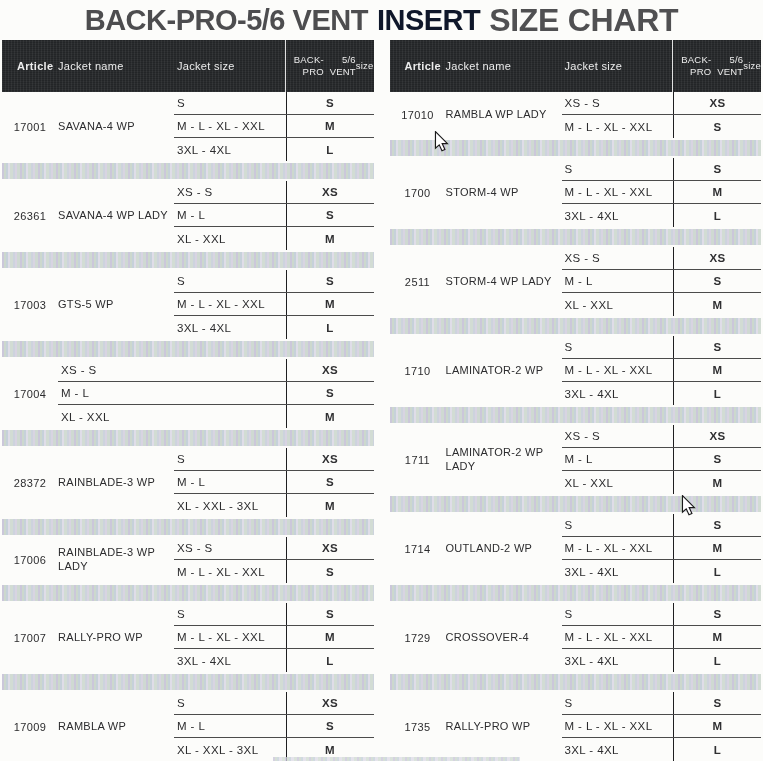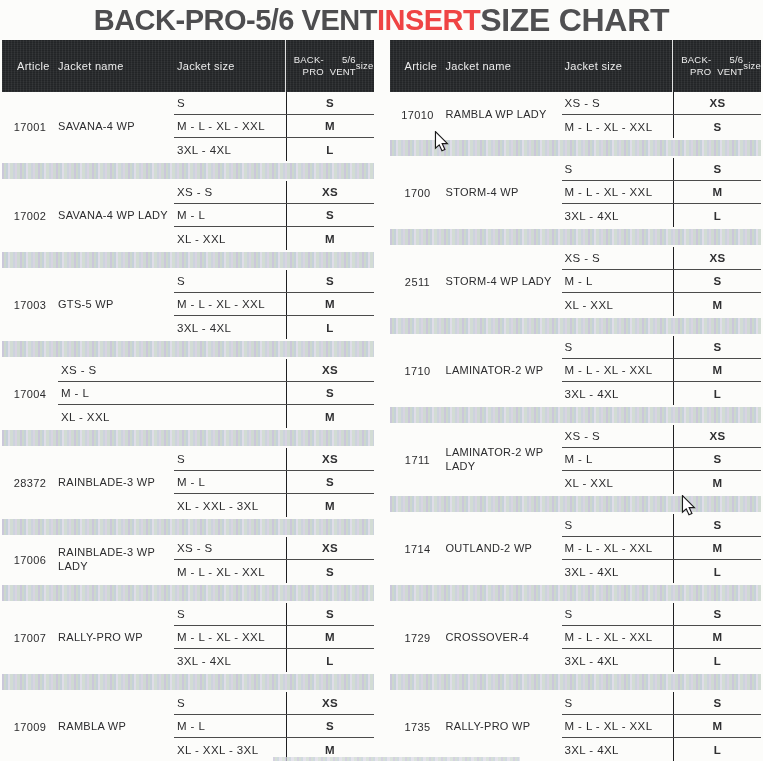--- a/index.html
+++ b/index.html
@@ -7,44 +7,44 @@
     position:relative;
     width:763px;height:761px;
     background:#fcfcfa;
     font-family:"Liberation Sans", sans-serif;
     overflow:hidden;
     color:#2c2c2e;
   }
   
   .title{
     position:absolute;top:0;left:0;right:0;height:40px;
-    display:flex;align-items:center;justify-content:center;gap:0;
+    display:flex;align-items:center;justify-content:center;gap:9px;
     white-space:nowrap;
   }
   .t1{font-size:29px;font-weight:700;color:#4d4d4f;letter-spacing:-0.5px;}
-  .t2{font-size:29px;font-weight:800;color:#ef4444;letter-spacing:-0.5px;}
+  .t2{font-size:29px;font-weight:800;color:#0f172a;letter-spacing:-0.5px;}
   .t3{font-size:32px;font-weight:700;color:#505052;letter-spacing:-0.3px;}
   
   .tables{
     position:absolute;top:40px;left:2px;width:759px;
     display:flex;gap:16px;
   }
   .tcol{flex:1;display:flex;flex-direction:column;}
   
   .thead{
     height:52px;flex:0 0 52px;
     background:
       repeating-linear-gradient(90deg, rgba(255,255,255,0.05) 0 1px, rgba(0,0,0,0) 1px 3px),
       repeating-linear-gradient(0deg, rgba(255,255,255,0.03) 0 1px, rgba(0,0,0,0) 1px 2px),
       #232527;
     color:#ececec;
     display:flex;align-items:stretch;
     font-size:11px;letter-spacing:0.3px;
   }
-  .h-article{width:56px;display:flex;align-items:center;padding-left:15px;box-sizing:border-box;}
+  .h-article{width:56px;display:flex;align-items:center;padding-left:15px;box-sizing:border-box;font-weight:bold;}
   .h-name{width:116px;display:flex;align-items:center;box-sizing:border-box;}
   .h-size{flex:1;display:flex;align-items:center;padding-left:3px;box-sizing:border-box;}
   .h-vent{
     width:89px;box-sizing:border-box;
     border-left:1px solid rgba(255,255,255,0.85);
     display:flex;flex-direction:row;align-items:center;justify-content:center;
     font-size:9.5px;line-height:1.3;text-align:right;letter-spacing:0.2px;
   }
   
   .group{display:flex;align-items:stretch;}
@@ -124,21 +124,21 @@
               <div class="cell-vent">M</div>
             </div>
             <div class="row">
               <div class="cell-size">3XL - 4XL</div>
               <div class="cell-vent">L</div>
             </div>
           </div>
         </div>
         <div class="sep"></div>
         <div class="group">
-          <div class="g-article">17002</div>
+          <div class="g-article">26361</div>
           <div class="g-name">SAVANA-4 WP LADY</div>
           <div class="g-rows">
             <div class="row">
               <div class="cell-size">XS - S</div>
               <div class="cell-vent">XS</div>
             </div>
             <div class="row">
               <div class="cell-size">M - L</div>
               <div class="cell-vent">S</div>
             </div>

